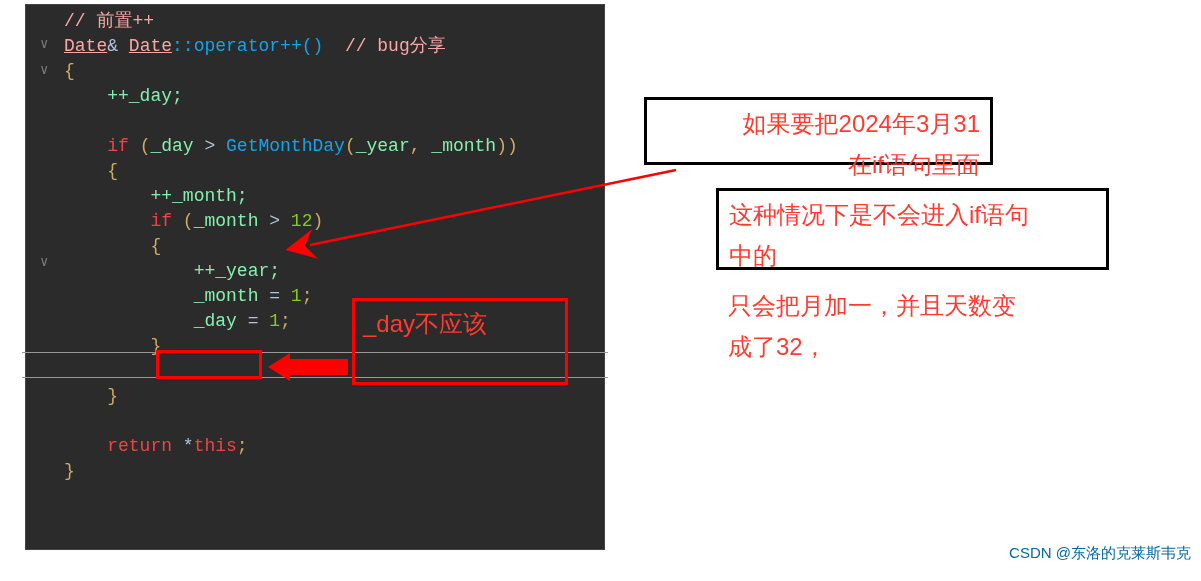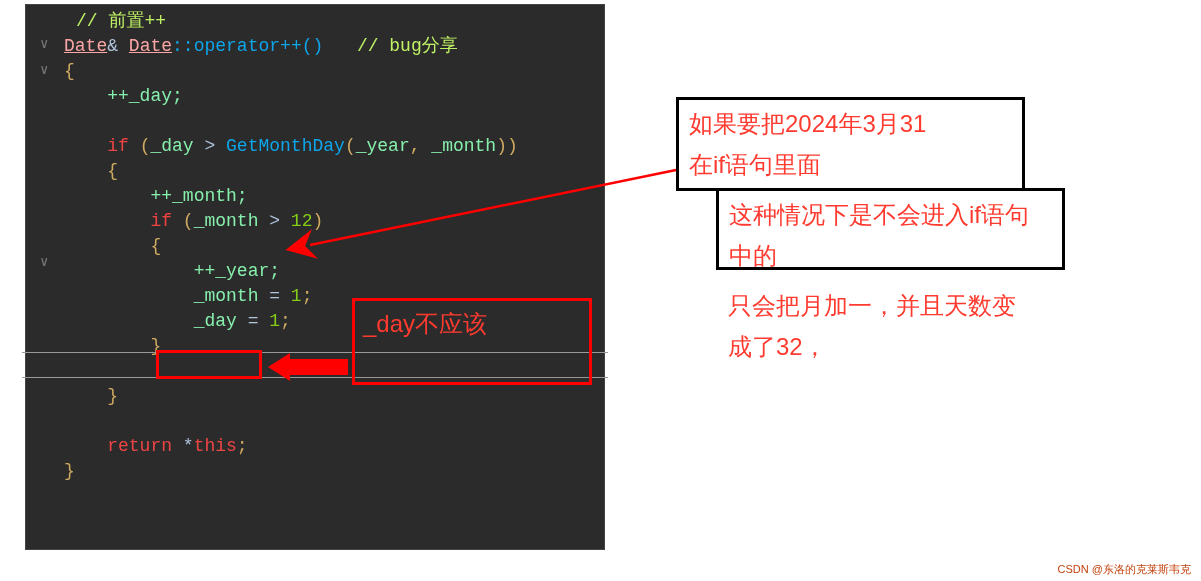--- a/index.html
+++ b/index.html
@@ -34,21 +34,21 @@
     }
     .chev {
       position: absolute;
       left: 14px;
     }
     .code-area {
       margin-left: 38px;
       white-space: pre;
       line-height: 25px;
     }
-    .c-comment { color: #bef264; margin-left: 12px; }
+    .c-comment { color: #fca5a5; }
     .c-keyword { color: #ef4444; }
     .c-type { color: #fca5a5; text-decoration: underline; }
     .c-func { color: #0ea5e9; }
     .c-op { color: #b0c4de; }
     .c-punct { color: #cfaa61; }
     .c-num { color: #84cc16; }
     .c-var { color: #86efac; }
 
     .highlight-line {
       position: absolute;
@@ -87,52 +87,52 @@
        left: 0; top: -3px;
        width: 0; height: 0;
        border-top: 14px solid transparent;
        border-bottom: 14px solid transparent;
        border-right: 22px solid #ff0000;
     }
     .red-box-bigcomment {
       position: absolute;
       left: 352px;
       top: 298px;
-      width: 240px;
+      width: 216px;
       height: 87px;
       border: 3px solid #ff0000;
       color: #ff3b30;
       font-size: 24px;
       line-height: 1.6;
       padding: 4px 8px;
       background: rgba(43,43,43,0.0);
       font-family: "Microsoft YaHei", Arial, sans-serif;
     }
 
     .anno {
       position: absolute;
       border: 3px solid #000;
       background: #fff;
       color: #ff3b30;
       font-family: "Microsoft YaHei", Arial, sans-serif;
       font-size: 24px;
       line-height: 1.7;
       padding: 4px 10px;
     }
-    .anno1 { left: 676px; top: 97px;  width: 349px; height: 94px; }
-    .anno2 { left: 716px; top: 188px; width: 349px; height: 82px; }
+    .anno1 { left: 644px; top: 97px;  width: 349px; height: 68px; text-align: right; }
+    .anno2 { left: 716px; top: 188px; width: 393px; height: 82px; }
     .anno3 { left: 715px; top: 279px; width: 348px; height: 82px; border-color: transparent; }
 
     .watermark {
       position: absolute;
       right: 10px;
-      bottom: 4px;
-      color: #c2410c;
+      bottom: 18px;
+      color: #0369a1;
       font-family: Arial, sans-serif;
-      font-size: 11px;
+      font-size: 15px;
     }
     svg.arrows {
       position: absolute;
       left: 0; top: 0;
       width: 1201px; height: 581px;
       pointer-events: none;
     }
   </style>
 </head>
 <body>

